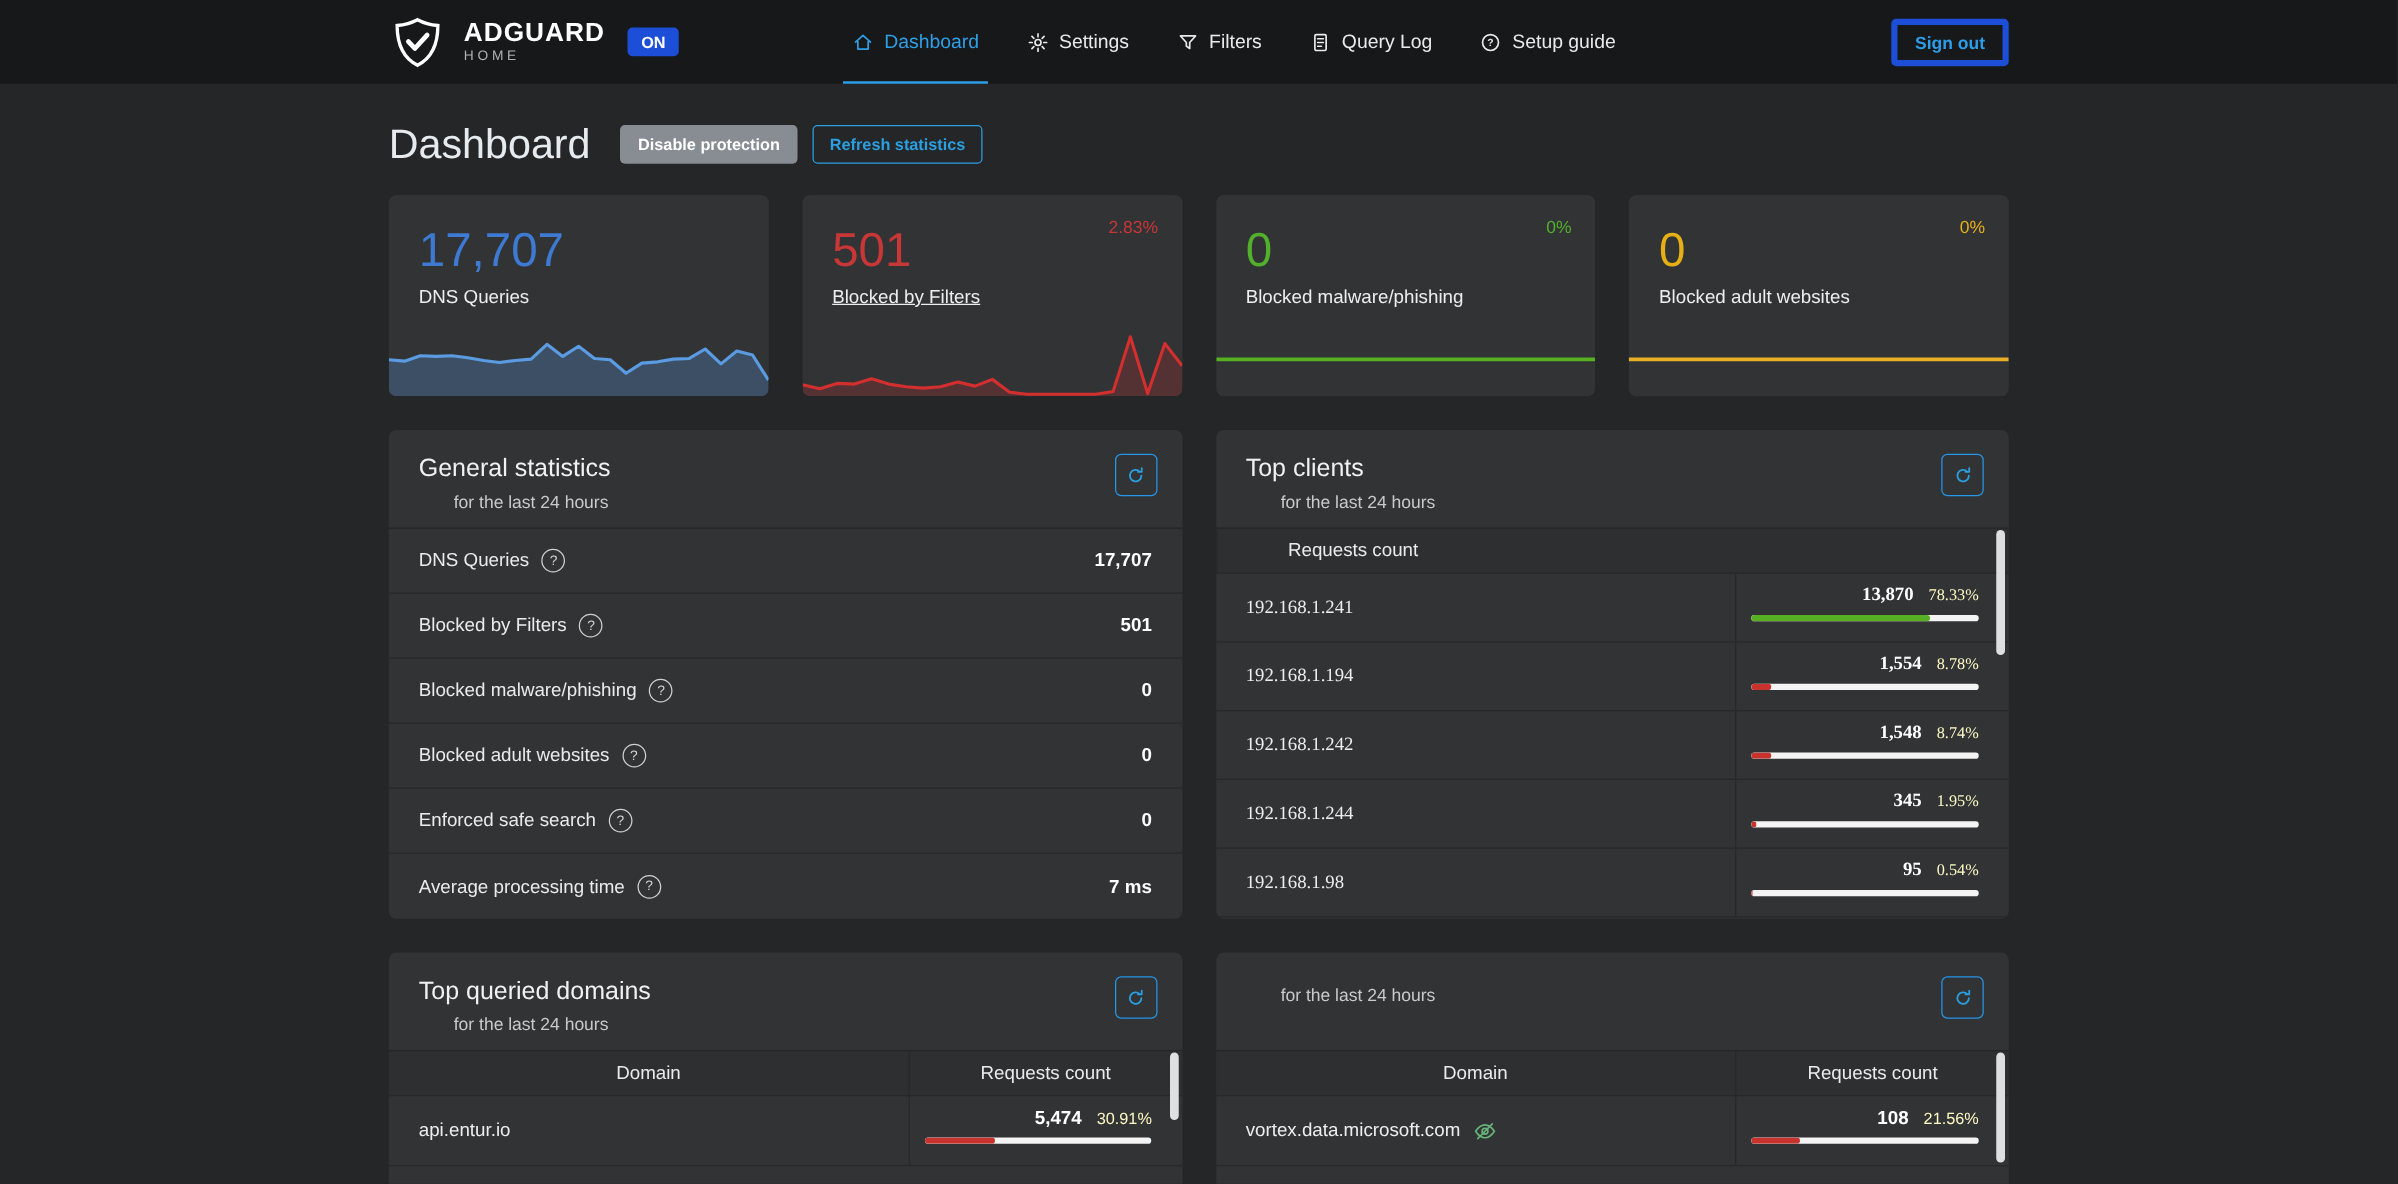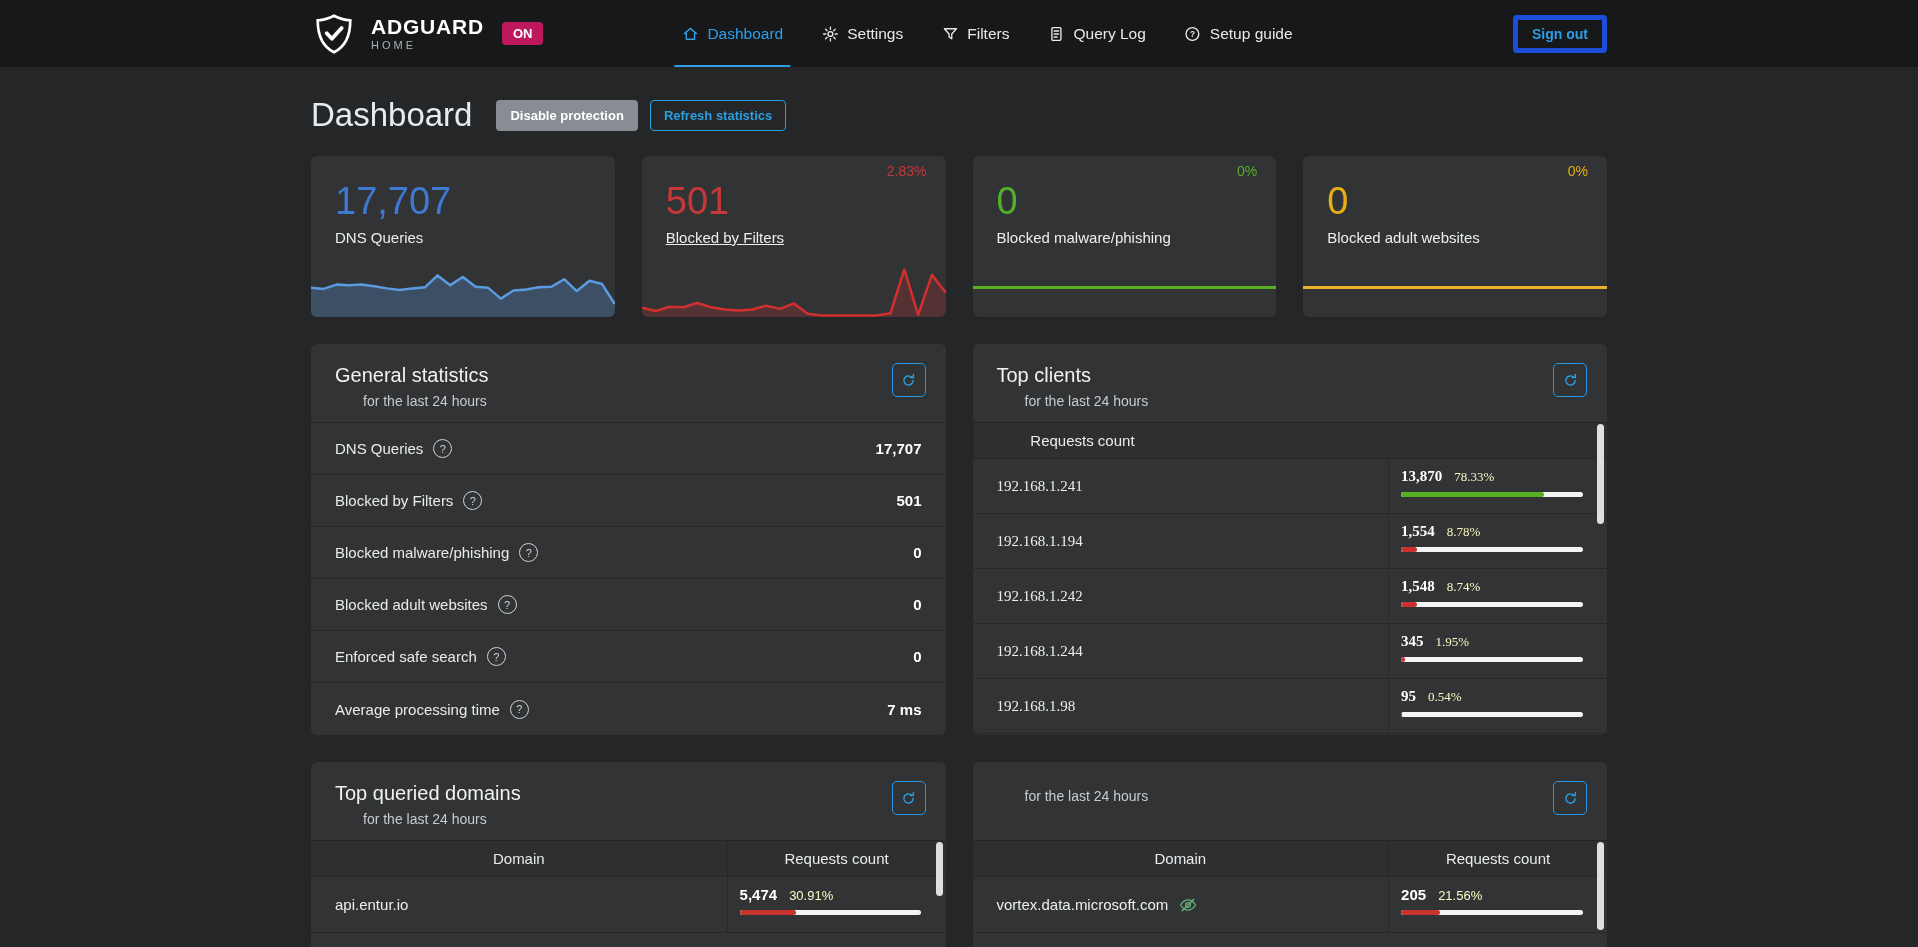--- a/index.html
+++ b/index.html
@@ -58,21 +58,21 @@
     border-radius: 4px; font-size: 13px; font-weight: bold; padding: 7px 13px;
     cursor: pointer; font-family: inherit;
   }
 
   
   .stats-row { display: grid; grid-template-columns: repeat(4, 1fr); gap: 27px; margin-top: 22px; }
   .stat-card { background: #313335; border-radius: 6px; height: 161px; position: relative; overflow: hidden; }
   .stat-value { font-size: 38px; line-height: 1; padding: 26px 24px 0; }
   .stat-label { font-size: 15px; color: #eceeef; padding: 9px 24px 0; }
   .stat-link { text-decoration: underline; cursor: pointer; }
-  .stat-pct { position: absolute; top: 7px; right: 19px; font-size: 14px; }
+  .stat-pct { position: absolute; top: 17px; right: 19px; font-size: 14px; }
   .spark { position: absolute; left: 0; bottom: 0; width: 100%; height: 54px; display: block; }
   .flatline { position: absolute; left: 0; right: 0; bottom: 28px; height: 3px; }
 
   
   .panels-row { display: grid; grid-template-columns: 1fr 1fr; gap: 27px; margin-top: 27px; }
   .panel { background: #313335; border-radius: 6px; height: 391px; position: relative; overflow: hidden; }
   .panel-head { height: 79px; padding: 20px 24px 0; border-bottom: 1px solid #232527; position: relative; }
   .panel-title { font-size: 20px; color: #eff1f2; }
   .panel-sub { font-size: 14px; color: #c8cbcd; margin-top: 6px; margin-left: 28px; }
   .refresh-btn {
@@ -96,42 +96,42 @@
   
   .table-head { height: 36px; display: flex; border-bottom: 1px solid #26282a; background: rgba(0,0,0,0.07); font-size: 15px; color: #e9ebec; }
   .th-left { width: 65.5%; display: flex; align-items: center; justify-content: center; }
   .th-right { width: 34.5%; display: flex; align-items: center; justify-content: center; border-left: 1px solid #26282a; }
   .trow { display: flex; align-items: stretch; border-bottom: 1px solid #26282a; }
   .trow.h55 { height: 55px; font-family: Liberation Serif, serif; }
   .trow.h56 { height: 56px; }
   .trow:last-child { border-bottom: none; }
   .trow-left { width: 65.5%; display: flex; align-items: center; padding-left: 24px; font-size: 15px; color: #eceeef; gap: 10px; }
   .trow-right { width: 34.5%; border-left: 1px solid #26282a; padding: 9px 24px 0 12px; display: flex; flex-direction: column; gap: 7px; }
-  .count-line { display: flex; align-items: baseline; gap: 12px; }
+  .count-line { display: flex; align-items: baseline; gap: 12px; justify-content: flex-end; }
   .cnt { font-size: 15px; font-weight: bold; color: #fff; }
   .pct { font-size: 13px; color: #fef9c3; }
   .bar { height: 5px; background: #f4f4f4; border-radius: 3px; position: relative; overflow: hidden; }
   .bar-fill { position: absolute; left: 0; top: 0; bottom: 0; border-radius: 3px; }
   .eye-off { width: 20px; height: 20px; flex: none; }
   .scroll-thumb { position: absolute; width: 7px; border-radius: 4px; background: #dedfe0; right: 3px; cursor: pointer; }
 </style>
 </head>
 <body>
 
 <div class="navbar">
   <div class="brand">
     <svg class="brand-shield" viewBox="0 0 24 24">
       <path d="M12 2.5c3 1.6 6 2.2 8.5 2.4 0 7.6-2.6 13.6-8.5 16.6C6.1 18.5 3.5 12.5 3.5 4.9 6 4.7 9 4.1 12 2.5z" fill="none" stroke="#ffffff" stroke-width="1.4"></path>
       <path d="M8.2 11.6l2.7 2.9 5.1-5.6" fill="none" stroke="#ffffff" stroke-width="2" stroke-linecap="round" stroke-linejoin="round"></path>
     </svg>
     <div class="brand-text">
       <span class="brand-title">ADGUARD</span>
       <span class="brand-sub">HOME</span>
     </div>
-    <span class="status-badge" style="background: #be185d;">ON</span>
+    <span class="status-badge" style="background: #1d4ed8;">ON</span>
   </div>
 
   <div class="nav">
     <div class="nav-item active">
       <svg class="nav-icon" viewBox="0 0 24 24">
         <path d="M4 11.5 12 4.5l8 7M6.5 10.5V19h11v-8.5" fill="none" stroke="currentColor" stroke-width="1.8" stroke-linecap="round" stroke-linejoin="round"></path>
       </svg>
       <span>Dashboard</span>
     </div>
     <div class="nav-item">
@@ -397,21 +397,21 @@
         <div class="trow-left">
           <span>vortex.data.microsoft.com</span>
           <svg class="eye-off" viewBox="0 0 24 24">
             <path d="M3 12c2.7-4.2 6-6.2 9-6.2s6.3 2 9 6.2c-2.7 4.2-6 6.2-9 6.2S5.7 16.2 3 12z" fill="none" stroke="#67b279" stroke-width="1.6"></path>
             <circle cx="12" cy="12" r="2.8" fill="none" stroke="#67b279" stroke-width="1.6"></circle>
             <path d="M5 19 19 5" fill="none" stroke="#67b279" stroke-width="1.6" stroke-linecap="round"></path>
           </svg>
         </div>
         <div class="trow-right">
           <div class="count-line">
-              <span class="cnt">205</span>
+              <span class="cnt">108</span>
               <span class="pct">21.56%</span>
             </div>
           <div class="bar">
               <div class="bar-fill" style="background: rgb(200, 51, 46); width: 21.56%;"></div>
             </div>
         </div>
       </div>
       <div class="scroll-thumb" style="top:80px;height:88px;"></div>
     </div>
   </div>

